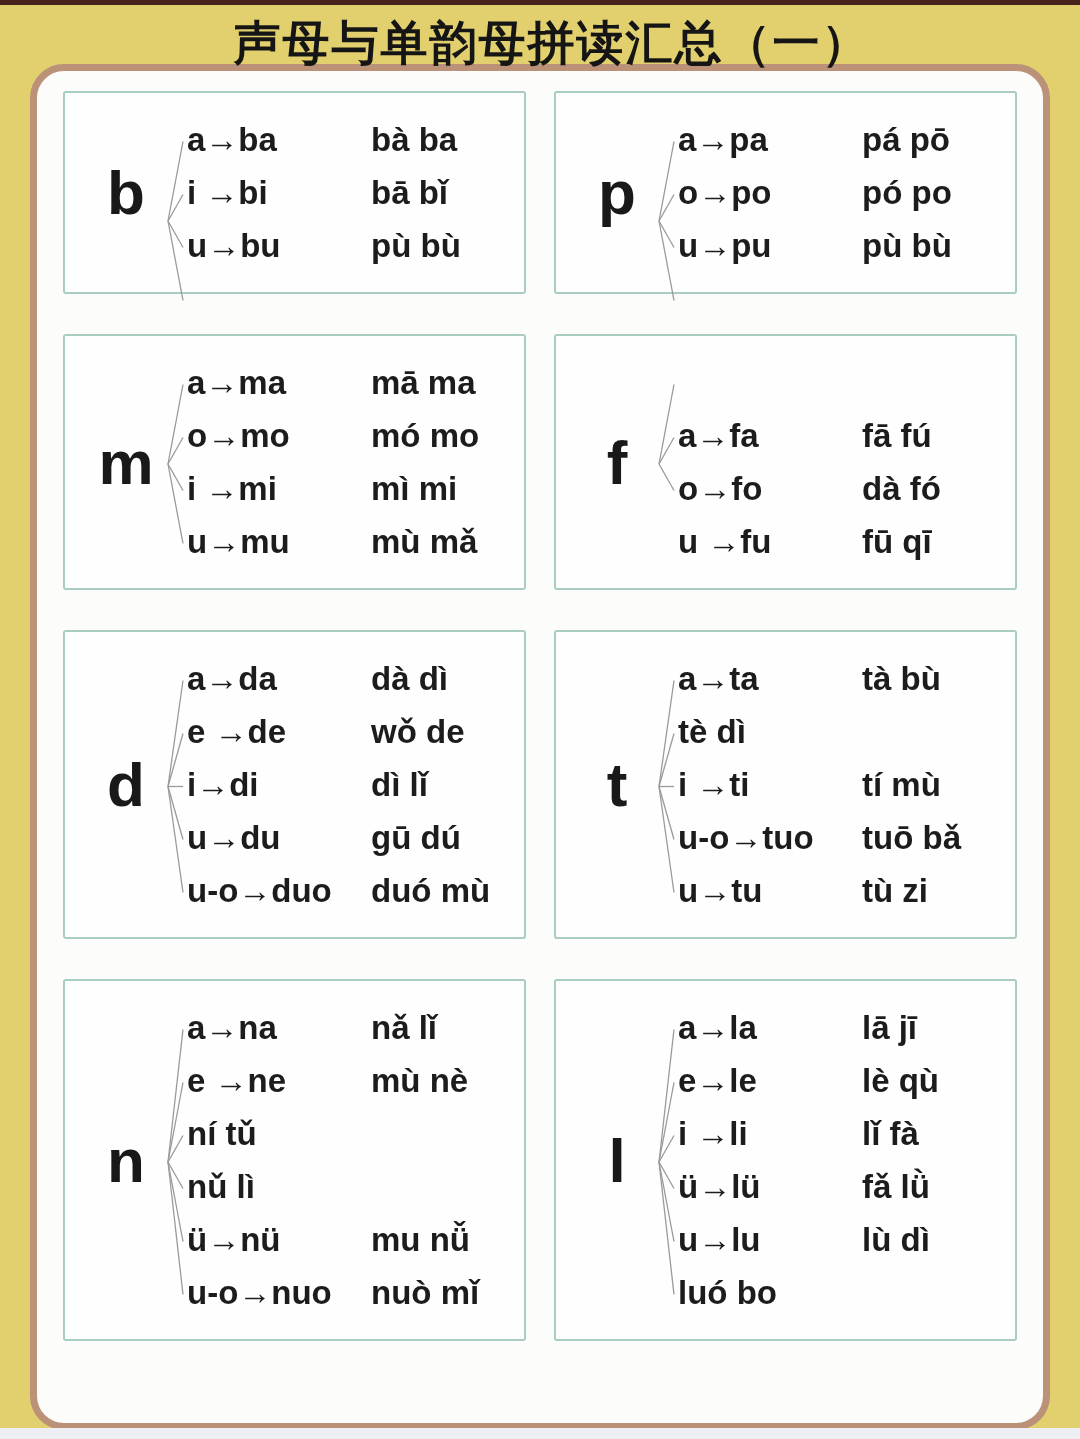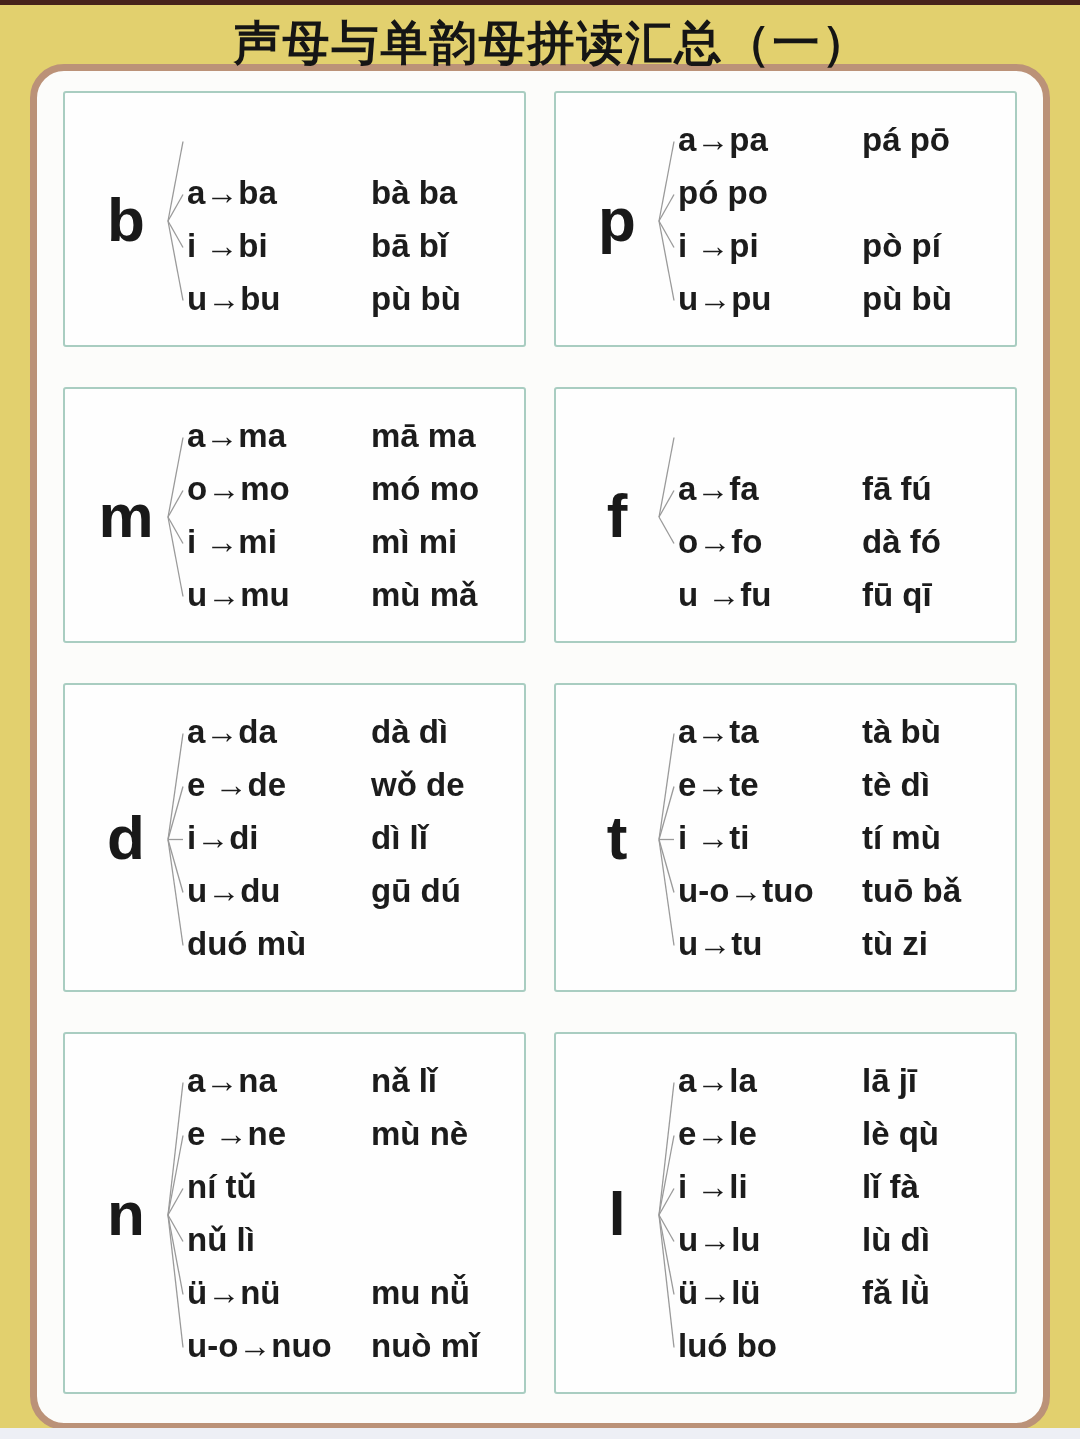--- a/index.html
+++ b/index.html
@@ -147,25 +147,22 @@
           <line x1="103" y1="128" x2="118" y2="154.5" stroke="#9a9a9a" stroke-width="1.3"></line>
           <line x1="103" y1="128" x2="118" y2="207.5" stroke="#9a9a9a" stroke-width="1.3"></line>
         </svg>
         <div class="letter">p</div>
         <div class="rows">
           <div class="row">
             <span class="combo">a→pa</span>
             <span class="example">pá pō</span>
           </div>
           <div class="row">
+            <span class="combo">o→po</span>
             <span class="example">pó po</span>
-          </div>
-          <div class="row">
-            <span class="combo">i →pi</span>
-            <span class="example">pò pí</span>
           </div>
           <div class="row">
             <span class="combo">u→pu</span>
             <span class="example">pù bù</span>
           </div>
         </div>
       </section>
       <section class="card">
         <svg class="connectors" width="463" height="256" viewBox="0 0 463 256">
           <line x1="103" y1="128" x2="118" y2="48.5" stroke="#9a9a9a" stroke-width="1.3"></line>
@@ -235,40 +232,40 @@
           </div>
           <div class="row">
             <span class="combo">i→di</span>
             <span class="example">dì lǐ</span>
           </div>
           <div class="row">
             <span class="combo">u→du</span>
             <span class="example">gū dú</span>
           </div>
           <div class="row">
+            <span class="combo">u-o→duo</span>
             <span class="example">duó mù</span>
           </div>
         </div>
       </section>
       <section class="card">
         <svg class="connectors" width="463" height="309" viewBox="0 0 463 309">
           <line x1="103" y1="154.5" x2="118" y2="48.5" stroke="#9a9a9a" stroke-width="1.3"></line>
           <line x1="103" y1="154.5" x2="118" y2="101.5" stroke="#9a9a9a" stroke-width="1.3"></line>
           <line x1="103" y1="154.5" x2="118" y2="154.5" stroke="#9a9a9a" stroke-width="1.3"></line>
           <line x1="103" y1="154.5" x2="118" y2="207.5" stroke="#9a9a9a" stroke-width="1.3"></line>
           <line x1="103" y1="154.5" x2="118" y2="260.5" stroke="#9a9a9a" stroke-width="1.3"></line>
         </svg>
         <div class="letter">t</div>
         <div class="rows">
           <div class="row">
             <span class="combo">a→ta</span>
             <span class="example">tà bù</span>
           </div>
           <div class="row">
-            <span class="combo">e→te</span>
             <span class="example">tè dì</span>
           </div>
           <div class="row">
             <span class="combo">i →ti</span>
             <span class="example">tí mù</span>
           </div>
           <div class="row">
             <span class="combo">u-o→tuo</span>
             <span class="example">tuō bǎ</span>
           </div>
@@ -330,28 +327,28 @@
           </div>
           <div class="row">
             <span class="combo">e→le</span>
             <span class="example">lè qù</span>
           </div>
           <div class="row">
             <span class="combo">i →li</span>
             <span class="example">lǐ fà</span>
           </div>
           <div class="row">
+            <span class="combo">ü→lü</span>
+            <span class="example">fǎ lǜ</span>
+          </div>
+          <div class="row">
             <span class="combo">u→lu</span>
             <span class="example">lù dì</span>
           </div>
           <div class="row">
-            <span class="combo">ü→lü</span>
-            <span class="example">fǎ lǜ</span>
-          </div>
-          <div class="row">
             <span class="example">luó bo</span>
           </div>
         </div>
       </section>
     </div>
 </div>
 
 <div class="bottom-strip"></div>
 
 </body></html>

